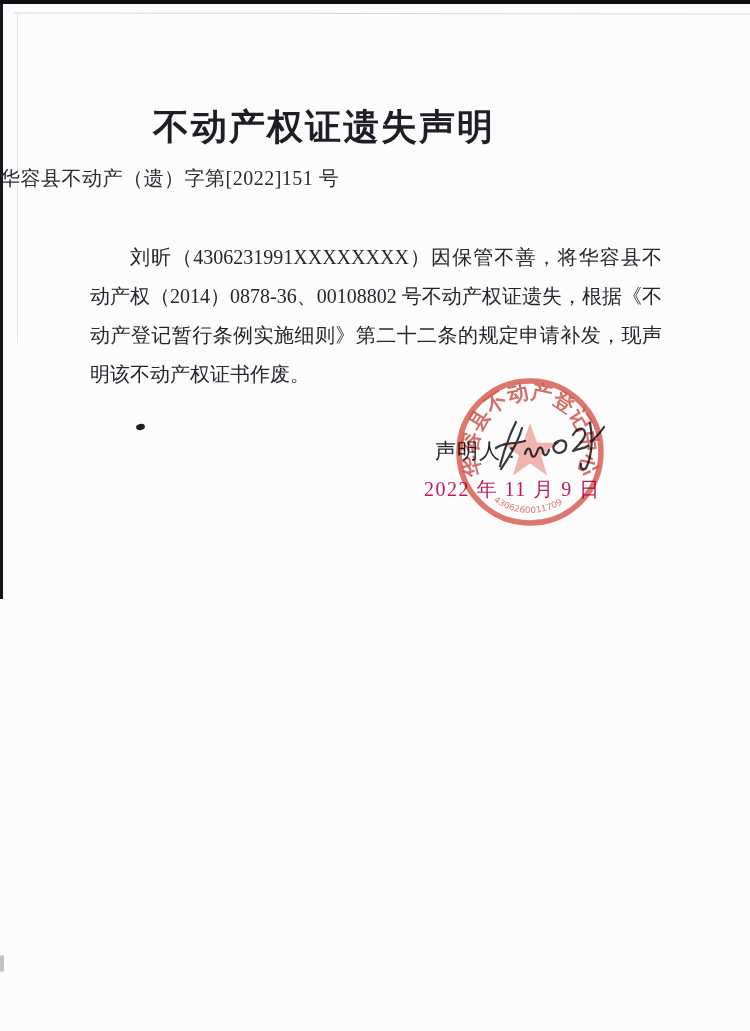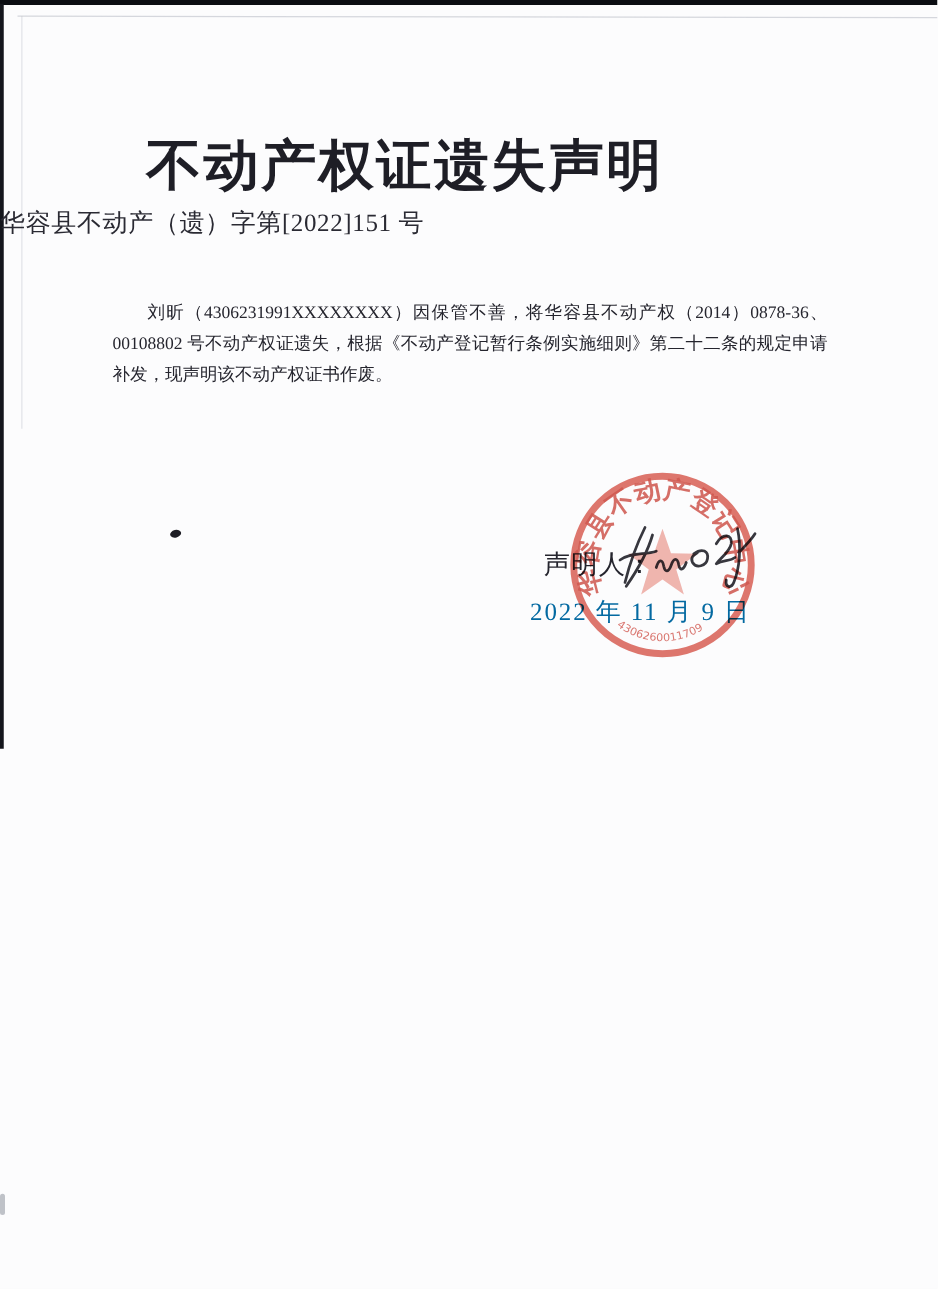--- a/index.html
+++ b/index.html
@@ -14,41 +14,41 @@
   
   .edge-top{position:absolute;left:0;top:0;width:750px;height:4px;background:#0b0d12;}
   .edge-left{position:absolute;left:0;top:3px;width:3px;height:596px;background:#14161c;}
   .paper-line-h{position:absolute;left:14px;top:13px;width:736px;height:1px;background:rgba(150,156,168,.38);transform:rotate(.08deg);}
   .paper-line-v{position:absolute;left:17px;top:13px;width:1px;height:330px;background:rgba(160,166,178,.28);}
   .scanner-smudge{position:absolute;left:0;top:955px;width:4px;height:17px;background:rgba(140,146,156,.55);border-radius:2px;}
   .ink-dot{position:absolute;left:136px;top:424px;width:9px;height:6px;background:#1d1d24;border-radius:50%;transform:rotate(-14deg);}
   
   .doc-title{
     position:absolute;left:0;top:103px;width:648px;
-    text-align:center;font-size:44px;font-weight:bold;
+    text-align:center;font-size:36px;font-weight:bold;
     letter-spacing:2px;color:#1e1e26;
   }
   .doc-number{
     position:absolute;left:0;top:165px;width:750px;
     text-align:left;font-size:20px;letter-spacing:.5px;color:#2a2a33;
   }
   .doc-body{
     position:absolute;left:90px;top:238px;width:572px;
-    font-size:14px;line-height:25px;
+    font-size:20px;line-height:39px;
     text-align:justify;text-justify:inter-character;
     color:#25252e;
   }
   .doc-body p{margin:0;text-indent:2em;}
   .sign-row{
     position:absolute;left:435px;top:437px;
     font-size:21px;letter-spacing:1px;color:#25252e;white-space:nowrap;
   }
   .date-row{
     position:absolute;left:424px;top:476px;
-    font-size:20px;letter-spacing:1.5px;color:#0369a1;white-space:nowrap;
+    font-size:20px;letter-spacing:1.5px;color:#be185d;white-space:nowrap;
   }
   
   .seal-wrap{position:absolute;left:452px;top:374px;width:156px;height:156px;mix-blend-mode:multiply;opacity:.92;}
   .seal-wrap svg{display:block;}
   .seal-org-text{font-size:21px;font-weight:bold;letter-spacing:0;font-family:"Liberation Serif","DejaVu Serif",serif;}
   .seal-digits{font-size:8.5px;font-family:"DejaVu Sans","Liberation Sans",sans-serif;}
   .signature-wrap{position:absolute;left:494px;top:418px;width:112px;height:62px;mix-blend-mode:multiply;}
 </style>
 </head>
 <body>

